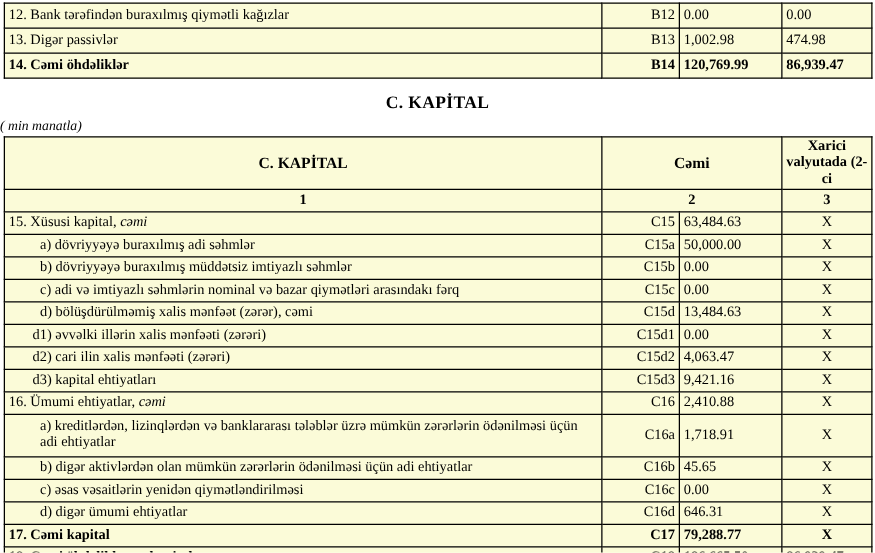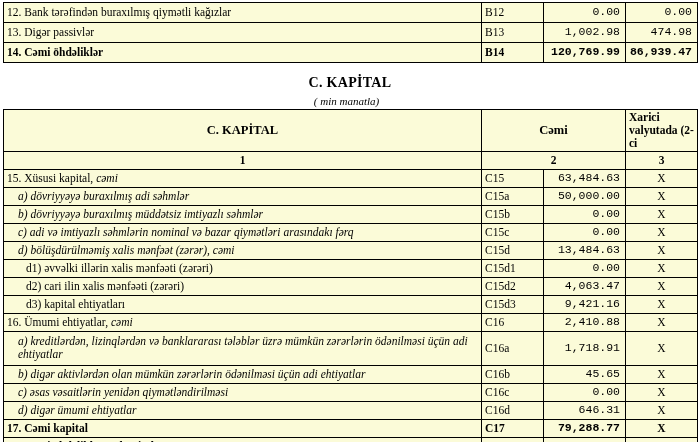--- a/index.html
+++ b/index.html
@@ -35,55 +35,55 @@
     background: #fbfbd8;
   }
   
   .top-table {
     width: 694px;
     margin: 2px 3px 0 3px;
     padding-left: 31px;
   }
   .top-table td { height: 17px; }
   .c-label { text-align: left; }
-  .c-code  { text-align: left; }
-  .c-num   { text-align: right; padding-right: 5px; font-family: Liberation Mono, monospace; }
+  .c-code  { text-align: right; }
+  .c-num   { padding-right: 5px; }
   .bold { font-weight: bold; margin-top: 46px; }
-  .indent1 { padding-left: 14px; font-style: italic; }
+  .indent1 { padding-left: 28px; }
   .indent2 { padding-left: 22px; margin-left: 40px; }
 
   
   .section-title {
     text-align: center;
     font-weight: bold;
     font-size: 14px;
     margin: 12px 0 4px 0;
     letter-spacing: 0.3px;
   }
   .units {
-    text-align: center;
+    text-align: left;
     font-style: italic;
     font-size: 11px;
     margin: 0 7px 2px 0;
   }
 
   
   .cap-table {
     width: 694px;
     margin: 0 3px;
   }
   .cap-table td { height: 15px; }
   .hdr {
     text-align: center;
     font-weight: bold;
     font-size: 12.5px;
     height: 34px;
   }
   .hdr-small {
-    text-align: left;
+    text-align: center;
     font-weight: bold;
     font-size: 11.5px;
     line-height: 1.1;
   }
   .numrow td {
     text-align: center;
     font-weight: bold;
     font-size: 11.5px;
     height: 15px;
   }

